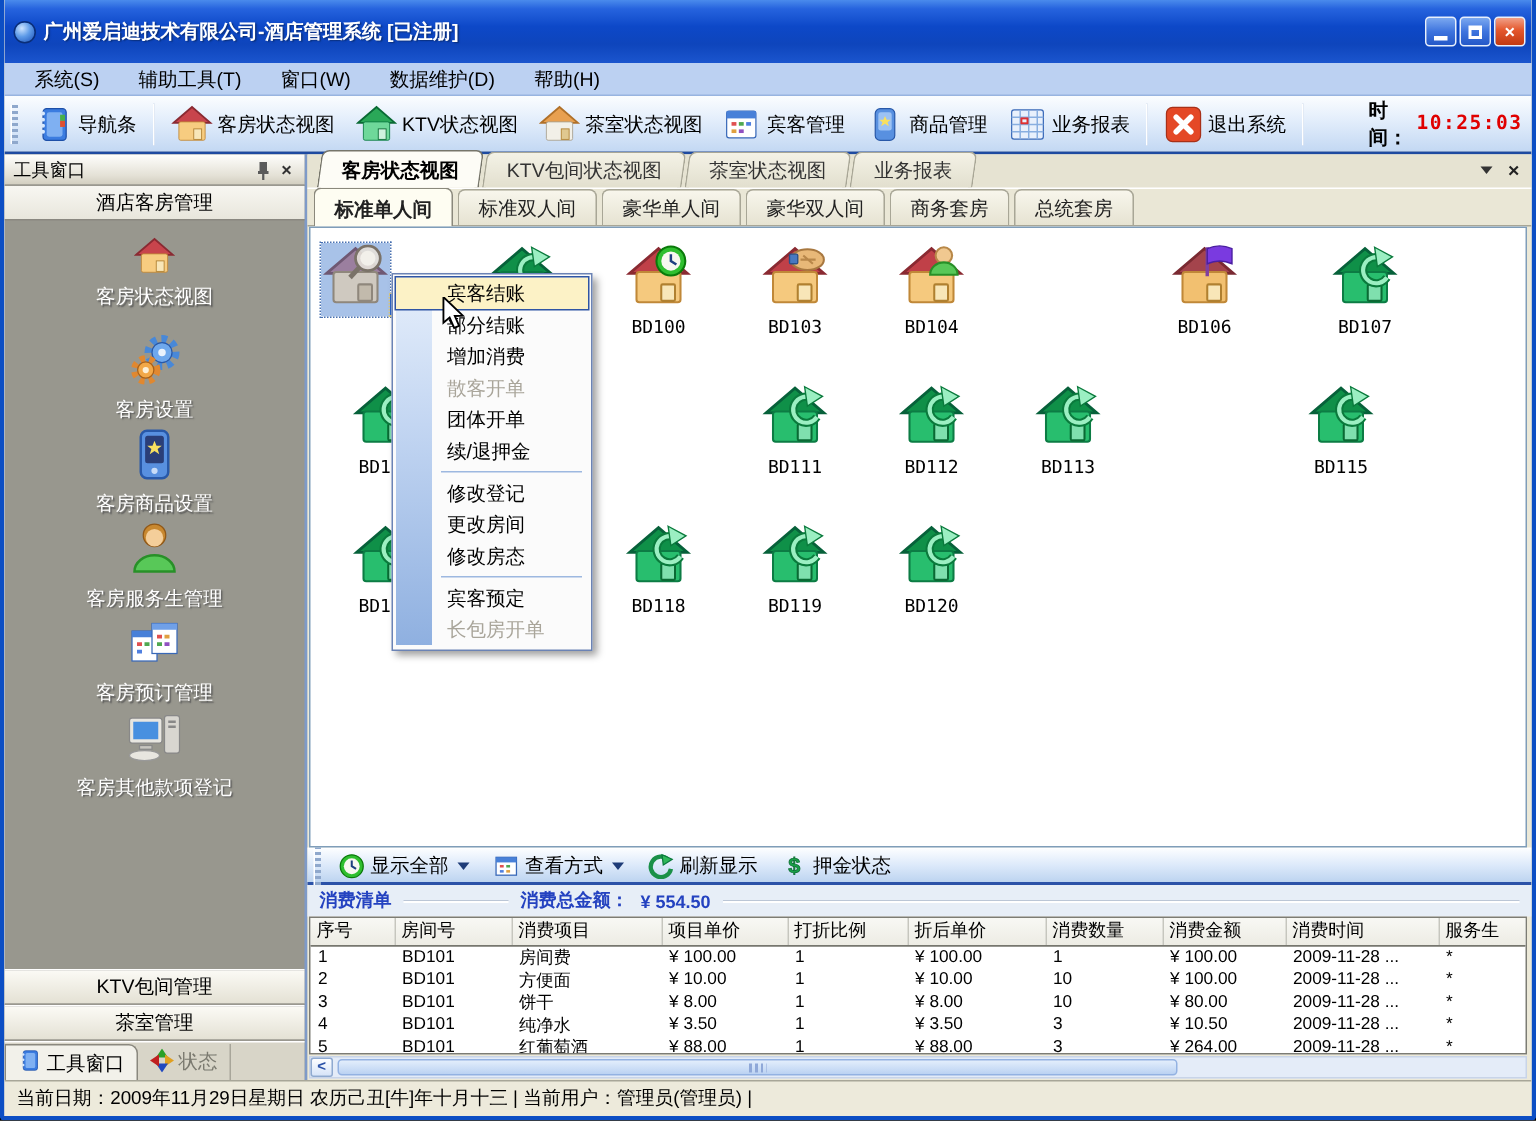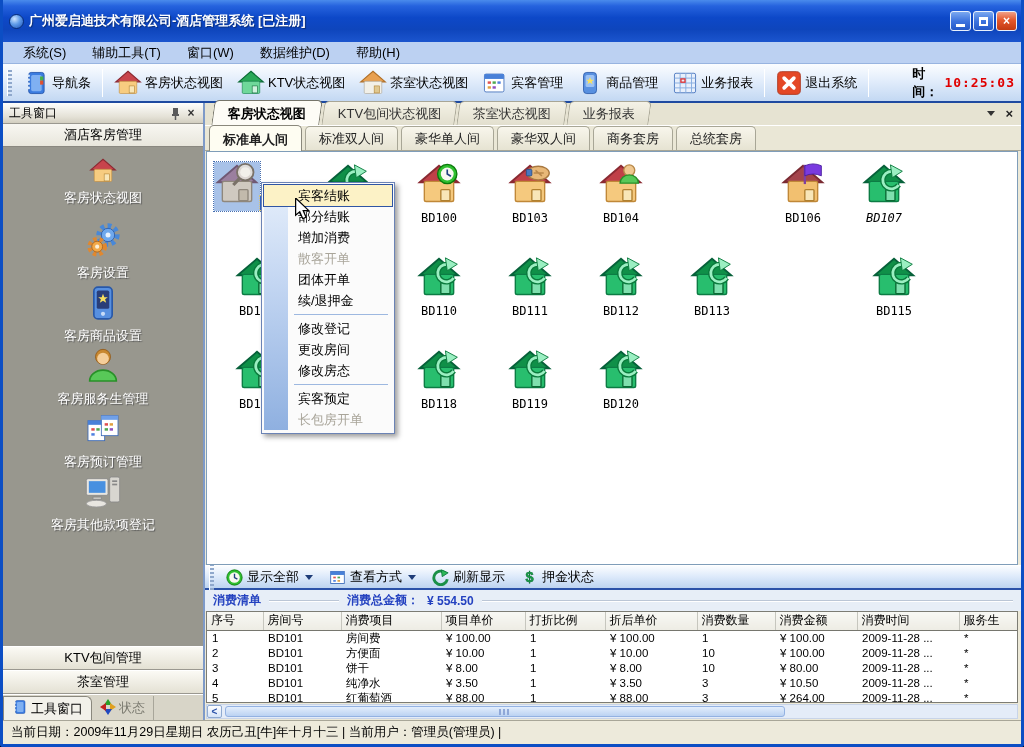--- a/index.html
+++ b/index.html
@@ -449,21 +449,21 @@
                   <circle cx="33" cy="8" r="6" fill="#F0C890" stroke="#B88848" stroke-width="1.5"></circle>
                   <path d="M23 22 a10 9 0 0 1 20 0 z" fill="#58C858" stroke="#289028" stroke-width="1.5"></path>
                 </svg></span><span class="room-label">BD104</span></div>
             <div class="room" style="left: 552px; top: 10px;"><span class="room-icon"><svg width="44" height="44" viewBox="0 0 48 48">
     <polygon points="3,21 24,3 45,21" fill="#A4444C" stroke="#7A2A32" stroke-width="2"></polygon>
     <rect x="8" y="20" width="32" height="22" rx="2" fill="#F2C070" stroke="#C08838" stroke-width="1.5"></rect>
     <rect x="26" y="29" width="10" height="12" rx="1" fill="#F8E6B8" stroke="#B08030" stroke-width="1.5"></rect>
                   <line x1="26" y1="2" x2="26" y2="23" stroke="#8040A0" stroke-width="2.5"></line>
                   <path d="M26 3 q9 -4 18 0 v11 q-9 -4 -18 0 z" fill="#7A3AE0" stroke="#4A1FA0"></path>
                 </svg></span><span class="room-label">BD106</span></div>
-            <div class="room" style="left: 633px; top: 10px; font-style: italic;"><span class="room-icon"><svg width="44" height="44" viewBox="0 0 48 48">
+            <div class="room" style="left: 659px; top: 10px;"><span class="room-icon"><svg width="44" height="44" viewBox="0 0 48 48">
     <polygon points="3,21 24,3 45,21" fill="#0F9048" stroke="#07613A" stroke-width="2"></polygon>
     <rect x="8" y="20" width="32" height="22" rx="2" fill="#28BE6E" stroke="#0C7C44" stroke-width="1.5"></rect>
     <rect x="26" y="29" width="10" height="12" rx="1" fill="#7FE0AE" stroke="#0A6A34" stroke-width="1.5"></rect>
                   <path d="M36 10 a9.5 9.5 0 1 0 4 14" fill="none" stroke="#0A7A3C" stroke-width="6"></path>
                   <path d="M36 10 a9.5 9.5 0 1 0 4 14" fill="none" stroke="#9BEFC2" stroke-width="3"></path>
                   <polygon points="31,2 44,9 33,16" fill="#9BEFC2" stroke="#0A7A3C"></polygon>
                 </svg></span><span class="room-label">BD107</span></div>
             <div class="room" style="left: 6px; top: 103px;"><span class="room-icon"><svg width="44" height="44" viewBox="0 0 48 48">
     <polygon points="3,21 24,3 45,21" fill="#0F9048" stroke="#07613A" stroke-width="2"></polygon>
     <rect x="8" y="20" width="32" height="22" rx="2" fill="#28BE6E" stroke="#0C7C44" stroke-width="1.5"></rect>
@@ -473,28 +473,20 @@
                   <polygon points="31,2 44,9 33,16" fill="#9BEFC2" stroke="#0A7A3C"></polygon>
                 </svg></span><span class="room-label">BD108</span></div>
             <div class="room" style="left: 97px; top: 103px;"><span class="room-icon"><svg width="44" height="44" viewBox="0 0 48 48">
     <polygon points="3,21 24,3 45,21" fill="#0F9048" stroke="#07613A" stroke-width="2"></polygon>
     <rect x="8" y="20" width="32" height="22" rx="2" fill="#28BE6E" stroke="#0C7C44" stroke-width="1.5"></rect>
     <rect x="26" y="29" width="10" height="12" rx="1" fill="#7FE0AE" stroke="#0A6A34" stroke-width="1.5"></rect>
                   <path d="M36 10 a9.5 9.5 0 1 0 4 14" fill="none" stroke="#0A7A3C" stroke-width="6"></path>
                   <path d="M36 10 a9.5 9.5 0 1 0 4 14" fill="none" stroke="#9BEFC2" stroke-width="3"></path>
                   <polygon points="31,2 44,9 33,16" fill="#9BEFC2" stroke="#0A7A3C"></polygon>
                 </svg></span><span class="room-label">BD109</span></div>
-            <div class="room" style="left: 188px; top: 103px;"><span class="room-icon"><svg width="44" height="44" viewBox="0 0 48 48">
-    <polygon points="3,21 24,3 45,21" fill="#0F9048" stroke="#07613A" stroke-width="2"></polygon>
-    <rect x="8" y="20" width="32" height="22" rx="2" fill="#28BE6E" stroke="#0C7C44" stroke-width="1.5"></rect>
-    <rect x="26" y="29" width="10" height="12" rx="1" fill="#7FE0AE" stroke="#0A6A34" stroke-width="1.5"></rect>
-                  <path d="M36 10 a9.5 9.5 0 1 0 4 14" fill="none" stroke="#0A7A3C" stroke-width="6"></path>
-                  <path d="M36 10 a9.5 9.5 0 1 0 4 14" fill="none" stroke="#9BEFC2" stroke-width="3"></path>
-                  <polygon points="31,2 44,9 33,16" fill="#9BEFC2" stroke="#0A7A3C"></polygon>
-                </svg></span><span class="room-label">BD110</span></div>
             <div class="room" style="left: 279px; top: 103px;"><span class="room-icon"><svg width="44" height="44" viewBox="0 0 48 48">
     <polygon points="3,21 24,3 45,21" fill="#0F9048" stroke="#07613A" stroke-width="2"></polygon>
     <rect x="8" y="20" width="32" height="22" rx="2" fill="#28BE6E" stroke="#0C7C44" stroke-width="1.5"></rect>
     <rect x="26" y="29" width="10" height="12" rx="1" fill="#7FE0AE" stroke="#0A6A34" stroke-width="1.5"></rect>
                   <path d="M36 10 a9.5 9.5 0 1 0 4 14" fill="none" stroke="#0A7A3C" stroke-width="6"></path>
                   <path d="M36 10 a9.5 9.5 0 1 0 4 14" fill="none" stroke="#9BEFC2" stroke-width="3"></path>
                   <polygon points="31,2 44,9 33,16" fill="#9BEFC2" stroke="#0A7A3C"></polygon>
                 </svg></span><span class="room-label">BD111</span></div>
             <div class="room" style="left: 370px; top: 103px;"><span class="room-icon"><svg width="44" height="44" viewBox="0 0 48 48">
     <polygon points="3,21 24,3 45,21" fill="#0F9048" stroke="#07613A" stroke-width="2"></polygon>

